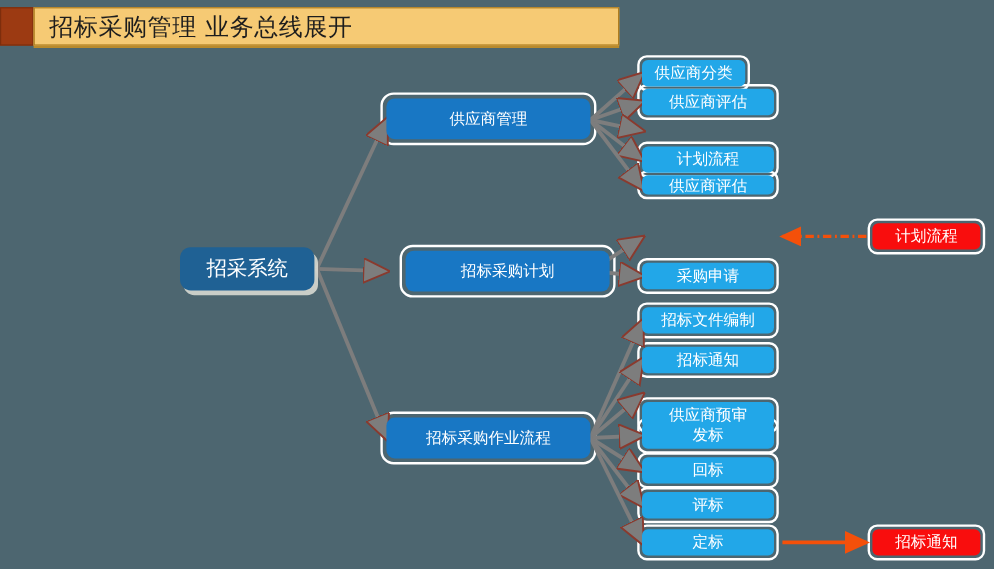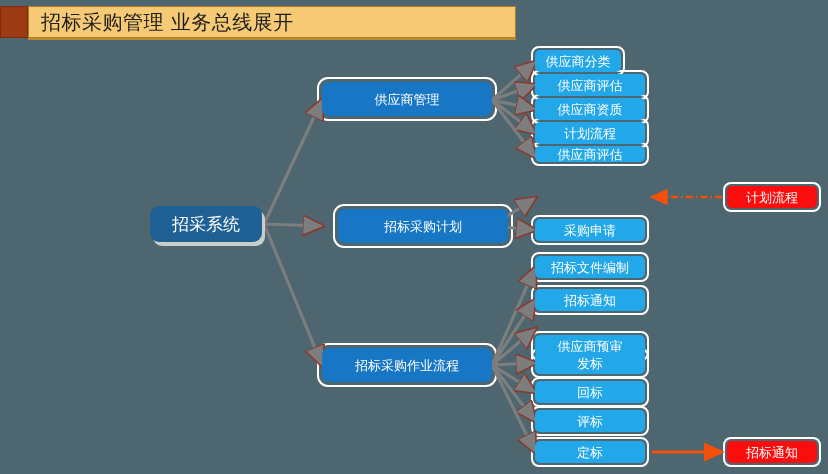--- a/index.html
+++ b/index.html
@@ -135,23 +135,20 @@
   <div class="node n-l2" style="left:322px;top:348px;width:170px;height:34px;">
     <span class="lbl">招标采购作业流程</span>
   </div>
 
   <div class="node n-l3" style="left:535px;top:50px;width:86px;height:22px;">
     <span class="lbl">供应商分类</span>
   </div>
   <div class="node n-l3" style="left:535px;top:74px;width:110px;height:22px;">
     <span class="lbl">供应商评估</span>
   </div>
-  <div class="node n-l3" style="left:535px;top:98px;width:110px;height:22px;">
-    <span class="lbl">供应商资质</span>
-  </div>
   <div class="node n-l3" style="left:535px;top:122px;width:110px;height:22px;">
     <span class="lbl">计划流程</span>
   </div>
   <div class="node n-l3" style="left:535px;top:146px;width:110px;height:16px;font-family:Liberation Serif, serif;">
     <span class="lbl">供应商评估</span>
   </div>
 
   <div class="node n-l3" style="left:535px;top:219px;width:110px;height:22px;">
     <span class="lbl">采购申请</span>
   </div>

